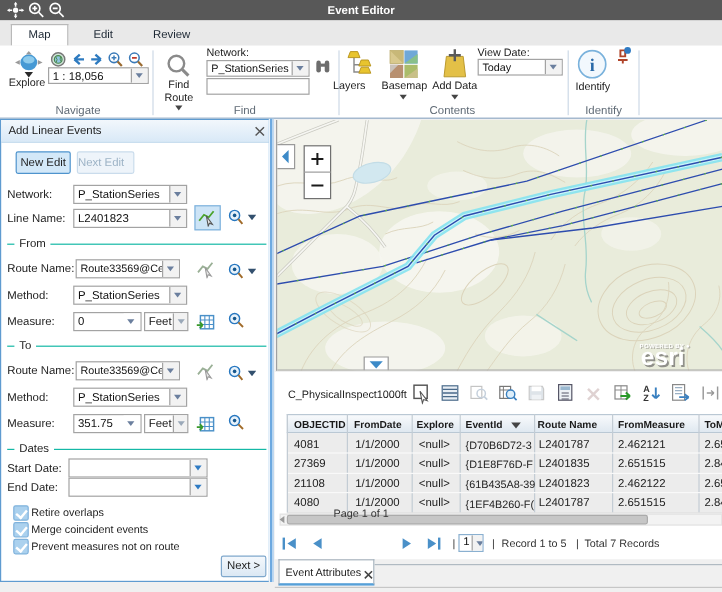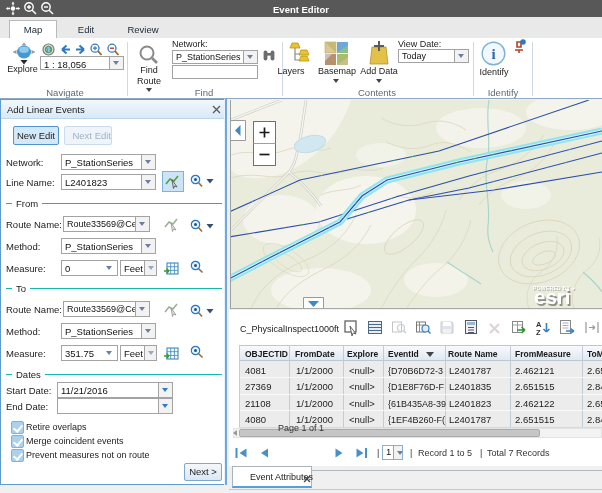--- a/index.html
+++ b/index.html
@@ -158,21 +158,21 @@
  <circle cx="11" cy="3" r="2.8" fill="#2f7bc3"></circle>
 </svg>
 
 <div class="a" style="left:0;top:99px;width:228px;height:386px;background:#fff;border:1px solid #5f9bd0"></div>
 <div class="a" style="left:1px;top:100px;width:226px;height:19px;background:linear-gradient(#f2f7fc,#d9e9f7);border-bottom:1px solid #bcd6ec"></div>
 <div class="t" style="left:7px;top:104px;color:#1a1a1a">Add Linear Events</div>
 <svg class="a" style="left:212px;top:105px" width="9" height="9" viewBox="0 0 9 9">
     <path d="M1,1 L8,8 M8,1 L1,8" stroke="#555" stroke-width="1.2"></path>
   </svg>
 <div class="a t" style="left:13px;top:126px;width:46px;height:19px;background:#d3e8f8;border:1px solid #4f94cd;border-radius:2px;text-align:center;line-height:17px">New Edit</div>
-<div class="a t" style="left:64px;top:126px;width:48px;height:19px;background:#eef4fa;border:1px solid #cadcec;border-radius:2px;text-align:right;line-height:17px;color:#9db3c6">Next Edit</div>
+<div class="a t" style="left:64px;top:126px;width:48px;height:19px;background:#eef4fa;border:1px solid #cadcec;border-radius:2px;text-align:left;line-height:17px;color:#9db3c6">Next Edit</div>
 
 <div class="t" style="left:6px;top:157px">Network:</div>
 <div class="cmb" style="left:61px;top:154px;width:95px;height:16px">
     <span>P_StationSeries</span>
     <i class="dd"></i>
   </div>
 
 <div class="t" style="left:6px;top:177px">Line Name:</div>
 <div class="cmb" style="left:61px;top:174px;width:95px;height:16px">
     <span>L2401823</span>
@@ -281,21 +281,20 @@
  <circle cx="5.5" cy="5.5" r="1.5" fill="#16588e"></circle>
  <path d="M8.7,8.7 L12.5,12.5" stroke="#a06a28" stroke-width="1.6"></path>
 </svg>
 
 <div class="fsep" style="top:374px">
     <span>Dates</span>
   </div>
 
 <div class="t" style="left:6px;top:385px">Start Date:</div>
 <div class="cmb" style="left:57px;top:382px;width:116px;height:16px">
-    <span>11/21/2016</span>
     <i class="dd ddb"></i>
   </div>
 <div class="t" style="left:6px;top:401px">End Date:</div>
 <div class="cmb" style="left:57px;top:398px;width:116px;height:16px">
     <span></span>
     <i class="dd ddb"></i>
   </div>
 
 <div class="chk" style="left:11px;top:421px"></div>
 <div class="t" style="left:26px;top:422px;font-size:9px">Retire overlaps</div>
@@ -523,17 +522,17 @@
     <span style="padding-top:0">1</span>
     <i class="dd" style="width:9px"></i>
   </div>
 <div class="t" style="left:410px;top:448px;font-size:9px;color:#333">|</div>
 <div class="t" style="left:418px;top:448px;font-size:9px;color:#333">Record 1 to 5</div>
 <div class="t" style="left:480px;top:448px;font-size:9px;color:#333">|</div>
 <div class="t" style="left:487px;top:448px;font-size:9px;color:#333">Total 7 Records</div>
 
 <div class="a" style="left:312px;top:470px;width:290px;height:1px;background:#b0bac2"></div>
 <div class="a" style="left:232px;top:466px;width:80px;height:22px;background:#fff;border:1px solid #a8b4be;border-bottom:2px solid #56a0d8"></div>
-<div class="t" style="left:250px;top:472px;font-size:9px">Event Attributes</div>
+<div class="t" style="left:238px;top:472px;font-size:9px">Event Attributes</div>
 <svg class="a" style="left:303px;top:475px" width="8" height="8" viewBox="0 0 8 8">
     <path d="M1,1 L7,7 M7,1 L1,7" stroke="#444" stroke-width="1.3"></path>
   </svg>
 <div class="a" style="left:229px;top:489px;width:373px;height:1px;background:#c6c6c6"></div>
 
 </body></html>

